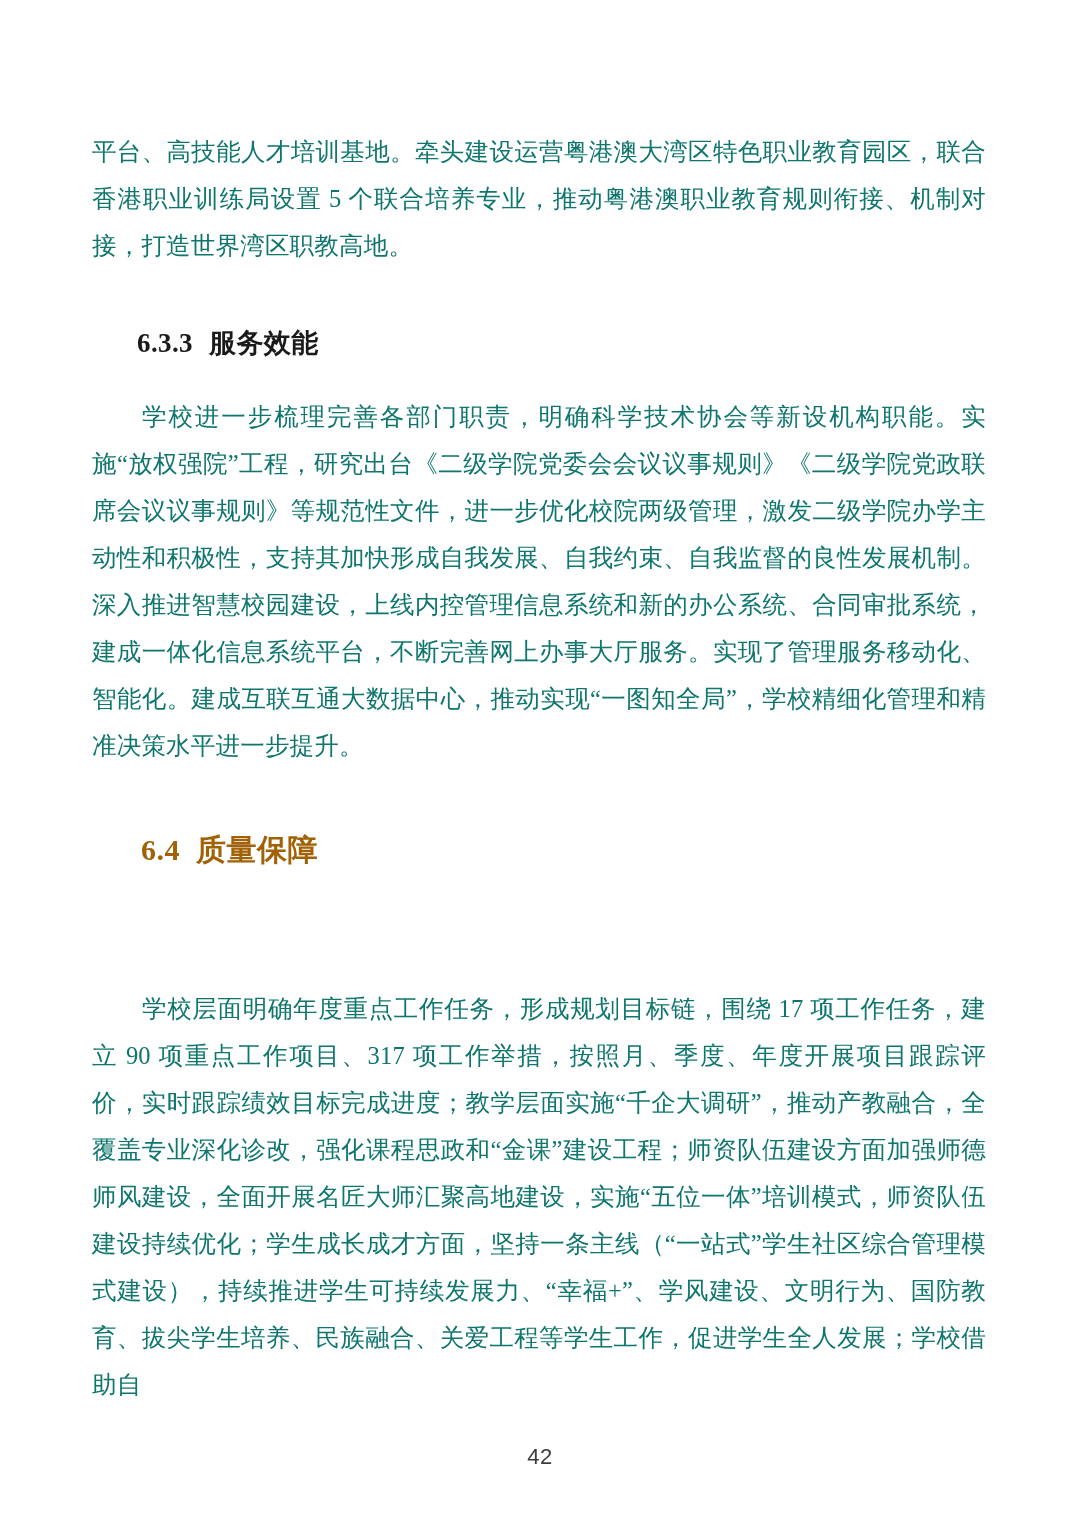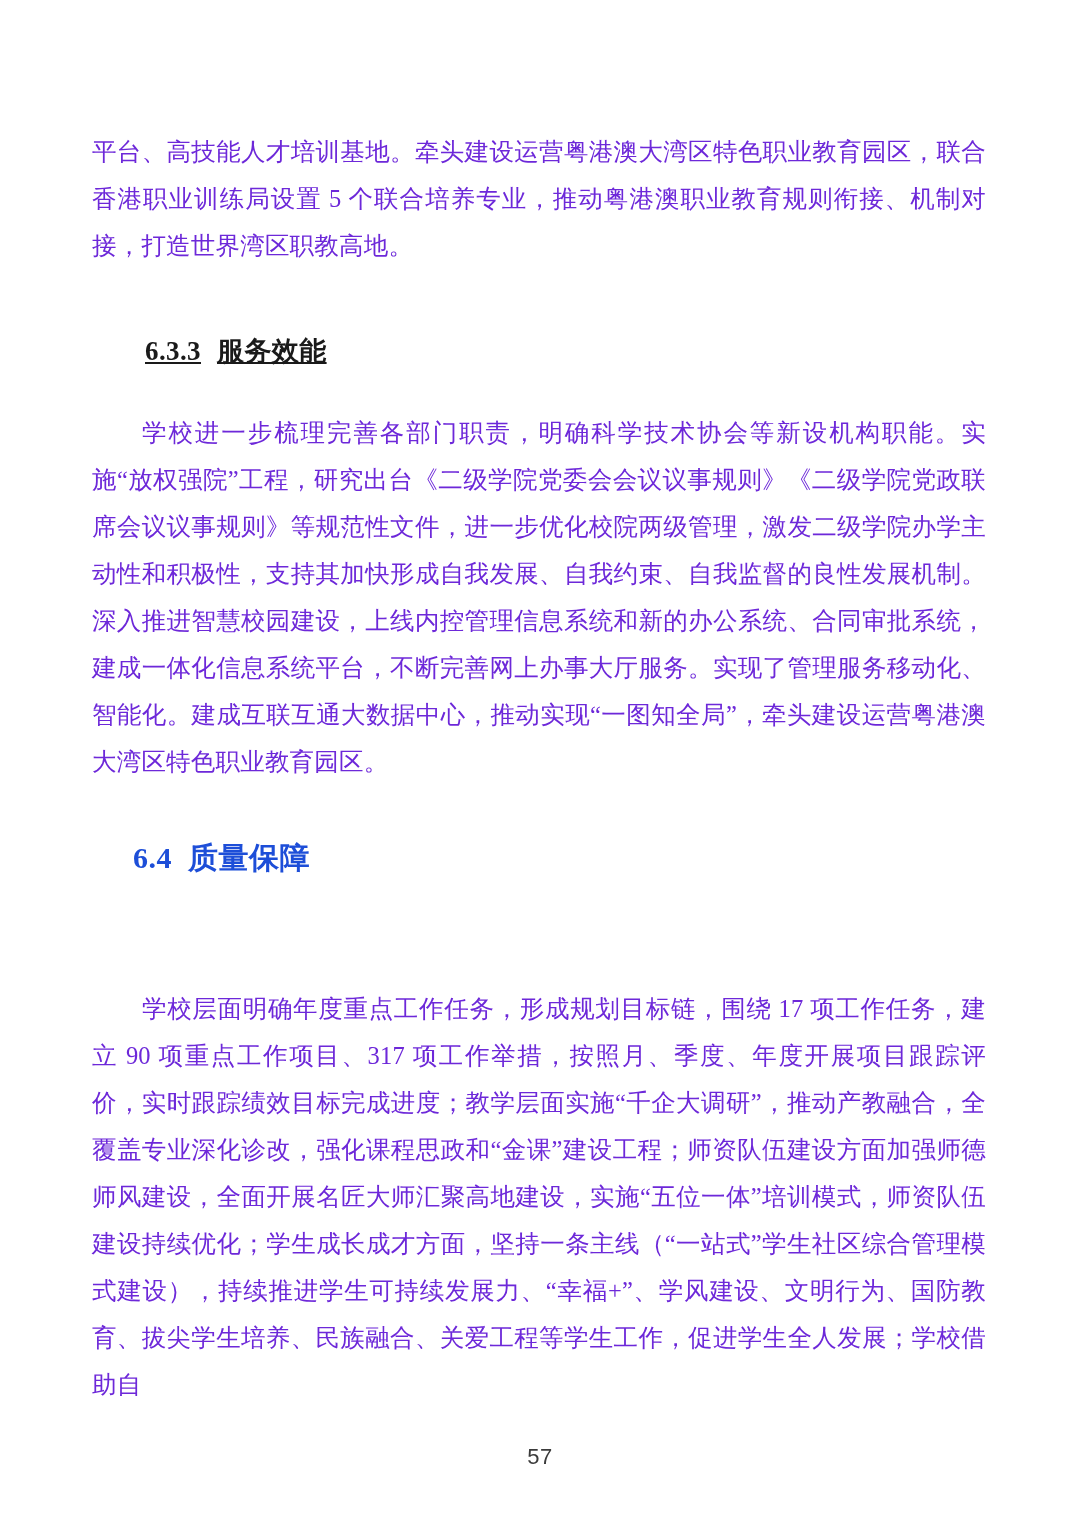--- a/index.html
+++ b/index.html
@@ -36,48 +36,47 @@
   
   p.body {
     margin: 0;
     font-family: "Liberation Serif", "DejaVu Serif", serif;
     font-size: 24.5px;
     line-height: 47px;
     text-align: justify;
     text-justify: inter-character;
     text-align-last: left;
     letter-spacing: 0.2px;
-    color: #6d28d9;
+    color: #0f766e;
     word-break: break-all;
   }
   p.body.indent {
     text-indent: 50px;
   }
 
   
   h2.h-major {
-    margin: 0;
+    margin: 8px;
     font-family: "Liberation Sans", "DejaVu Sans", sans-serif;
     font-weight: 700;
     font-size: 30px;
     line-height: 42px;
-    color: #1d4ed8;
+    color: #a16207;
     padding-left: 41px;
     letter-spacing: 0.5px;
   }
   h3.h-minor {
-    margin: 12px;
+    margin: 4px;
     font-family: "Liberation Sans", "DejaVu Sans", sans-serif;
     font-weight: 700;
     font-size: 27px;
     line-height: 40px;
     color: #1a1a1a;
     padding-left: 41px;
     letter-spacing: 0.4px;
-    text-decoration: underline;
   }
   .h-num {
     font-family: "Liberation Serif", "DejaVu Serif", serif;
     font-weight: 700;
   }
   .h-gap {
     display: inline-block;
     width: 16px;
   }
 
@@ -110,33 +109,33 @@
   <div class="content">
 
     <p class="body">平台、高技能人才培训基地。牵头建设运营粤港澳大湾区特色职业教育园区，联合香港职业训练局设置 5 个联合培养专业，推动粤港澳职业教育规则衔接、机制对接，打造世界湾区职教高地。</p>
 
     <div class="sp-after-para-1"></div>
 
     <h3 class="h-minor"><span class="h-num">6.3.3</span><span class="h-gap"></span><span>服务效能</span></h3>
 
     <div class="sp-after-h633"></div>
 
-    <p class="body indent">学校进一步梳理完善各部门职责，明确科学技术协会等新设机构职能。实施“放权强院”工程，研究出台《二级学院党委会会议议事规则》《二级学院党政联席会议议事规则》等规范性文件，进一步优化校院两级管理，激发二级学院办学主动性和积极性，支持其加快形成自我发展、自我约束、自我监督的良性发展机制。深入推进智慧校园建设，上线内控管理信息系统和新的办公系统、合同审批系统，建成一体化信息系统平台，不断完善网上办事大厅服务。实现了管理服务移动化、智能化。建成互联互通大数据中心，推动实现“一图知全局”，牵头建设运营粤港澳大湾区特色职业教育园区。</p>
+    <p class="body indent">学校进一步梳理完善各部门职责，明确科学技术协会等新设机构职能。实施“放权强院”工程，研究出台《二级学院党委会会议议事规则》《二级学院党政联席会议议事规则》等规范性文件，进一步优化校院两级管理，激发二级学院办学主动性和积极性，支持其加快形成自我发展、自我约束、自我监督的良性发展机制。深入推进智慧校园建设，上线内控管理信息系统和新的办公系统、合同审批系统，建成一体化信息系统平台，不断完善网上办事大厅服务。实现了管理服务移动化、智能化。建成互联互通大数据中心，推动实现“一图知全局”，学校精细化管理和精准决策水平进一步提升。</p>
 
     <div class="sp-after-para-2"></div>
 
     <h2 class="h-major"><span class="h-num">6.4</span><span class="h-gap"></span><span>质量保障</span></h2>
 
     <div class="sp-after-h64"></div>
 
 
     <div class="sp-after-para-3"></div>
 
 
     <div class="sp-after-h641"></div>
 
     <p class="body indent">学校层面明确年度重点工作任务，形成规划目标链，围绕 17 项工作任务，建立 90 项重点工作项目、317 项工作举措，按照月、季度、年度开展项目跟踪评价，实时跟踪绩效目标完成进度；教学层面实施“千企大调研”，推动产教融合，全覆盖专业深化诊改，强化课程思政和“金课”建设工程；师资队伍建设方面加强师德师风建设，全面开展名匠大师汇聚高地建设，实施“五位一体”培训模式，师资队伍建设持续优化；学生成长成才方面，坚持一条主线（“一站式”学生社区综合管理模式建设），持续推进学生可持续发展力、“幸福+”、学风建设、文明行为、国防教育、拔尖学生培养、民族融合、关爱工程等学生工作，促进学生全人发展；学校借助自</p>
 
   </div>
 
-  <div class="page-number">57</div>
+  <div class="page-number">42</div>
 
 </div>
 
 </body></html>

